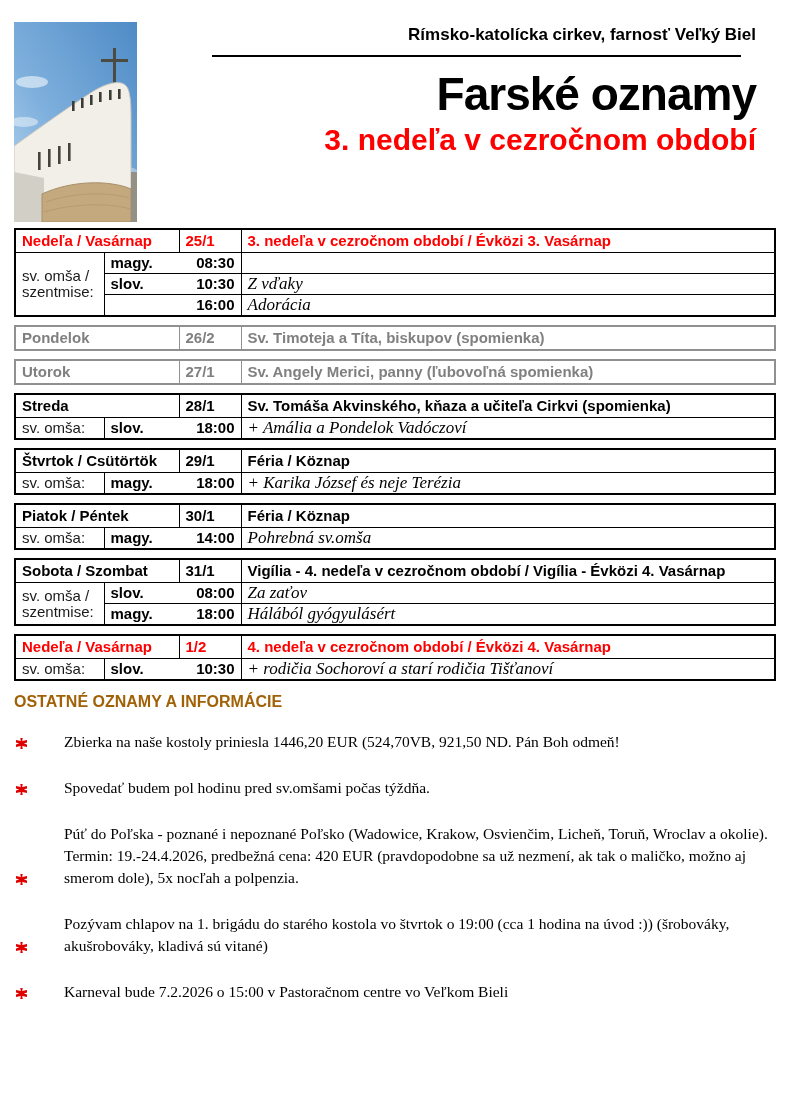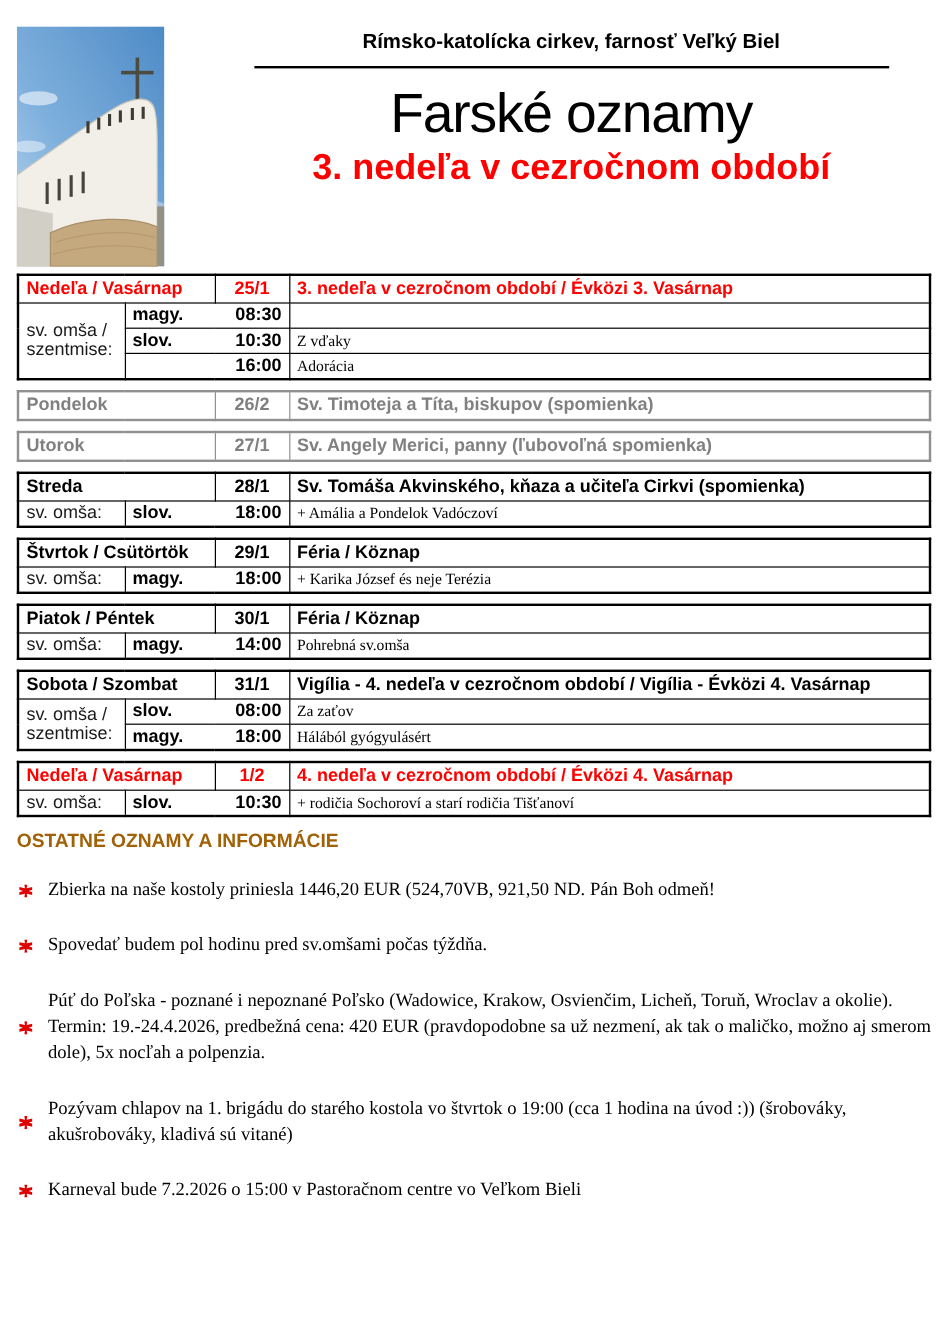--- a/index.html
+++ b/index.html
@@ -2,50 +2,50 @@
 <html><head>
 <meta charset="utf-8">
 <style>
   html,body{margin:0;padding:0;}
   body{
     width:790px;height:1117px;position:relative;background:#ffffff;
     font-family:"Liberation Sans",sans-serif;overflow:hidden;
   }
   
   .photo-wrap{position:absolute;left:14px;top:22px;width:123px;height:200px;}
-  .header-text{position:absolute;left:196px;top:24px;width:560px;text-align:center;}
+  .header-text{position:absolute;left:196px;top:24px;width:560px;text-align:right;}
   .org-line{font-weight:bold;font-size:17px;line-height:21px;color:#000;}
   .head-rule{width:529px;height:0;border:none;border-top:2px solid #000;margin:10px auto 0 auto;}
-  .page-title{font-weight:normal;font-size:46px;line-height:50px;margin-top:12px;color:#000;letter-spacing:-1px;}
+  .page-title{font-weight:bold;font-size:46px;line-height:50px;margin-top:12px;color:#000;letter-spacing:-1px;}
   .page-subtitle{font-weight:bold;font-size:30px;line-height:34px;margin-top:4px;color:#ff0000;}
   
   .content{position:absolute;left:0;top:228px;width:790px;}
   table.sched{
     border-collapse:collapse;width:762px;margin:0 0 8px 14px;
     table-layout:fixed;border:2px solid #000;
   }
   .sched td{
     border:1px solid #000;height:20px;padding:0 6px;
     font-size:15px;line-height:18px;color:#000;
     overflow:hidden;white-space:nowrap;vertical-align:middle;
   }
   .sched tr.hdr td{height:22px;}
   td.day{font-weight:bold;}
-  td.date{font-weight:bold;text-align:center;}
+  td.date{font-weight:bold;text-align:left;}
   td.desc{font-weight:bold;}
   td.mlabel{font-weight:normal;line-height:16px;white-space:normal;color:#1a1a1a;}
   td.lang{font-weight:bold;border-right:none;}
   td.time{font-weight:bold;text-align:right;border-left:none;}
-  td.note{font-family:"Liberation Serif",serif;font-size:13px;}
+  td.note{font-family:"Liberation Serif",serif;font-style:italic;font-size:17px;}
   table.tone-red td.day, table.tone-red td.date, table.tone-red td.desc{color:#ff0000;}
   table.tone-gray{border-color:#909090;padding-left:12px;}
   table.tone-gray td{border-color:#909090;color:#808080;}
   
   .ann-heading{font-weight:bold;font-size:16px;color:#a16207;margin:12px 0 20px 14px;}
-  .ann-item{display:flex;align-items:center;margin:0 10px 24px 16px;}
+  .ann-item{display:flex;align-items:flex-end;margin:0 10px 24px 16px;gap:24px;}
   .ann-bullet{flex:0 0 24px;padding-top:4px;}
   .ann-text{
     font-family:"Liberation Serif",serif;font-size:15.5px;line-height:22px;color:#000;
   }
 </style>
 </head>
 <body>
 
 <div class="photo-wrap">
   <svg width="123" height="200" viewBox="0 0 123 200">

